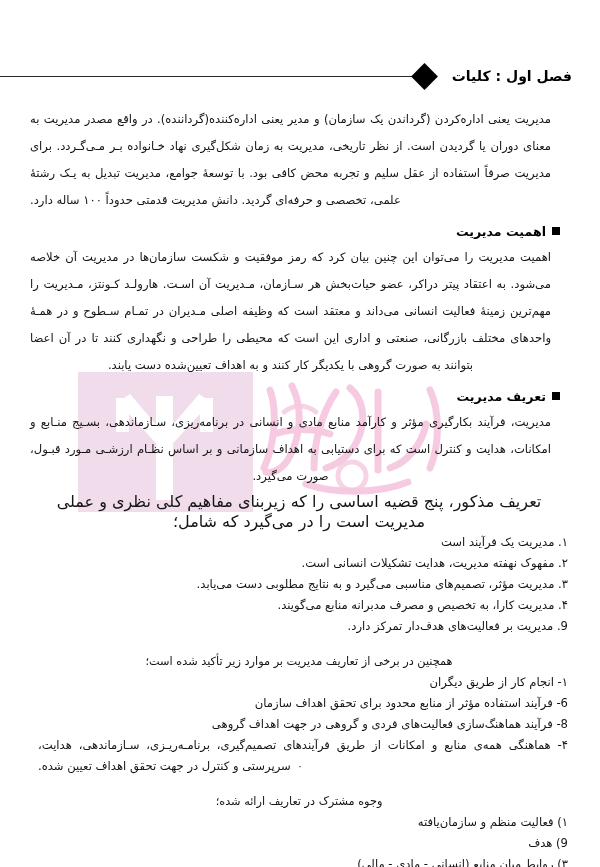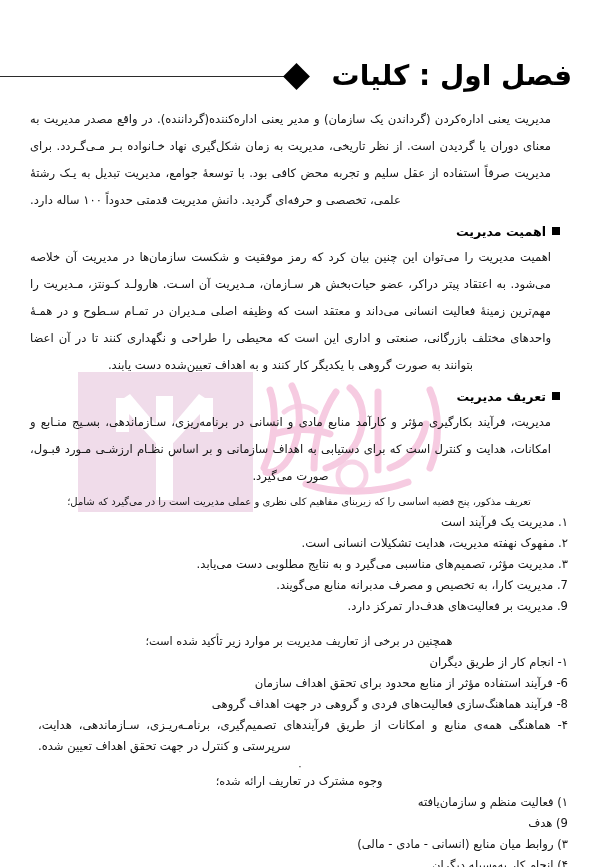--- a/index.html
+++ b/index.html
@@ -44,26 +44,26 @@
     top: 56px;
     left: 0;
     right: 28px;
     height: 40px;
     display: flex;
     flex-direction: row;
     align-items: center;
     justify-content: flex-start;
   }
   .chapter-title {
-    font-size: 28px;
+    font-size: 14px;
     font-weight: bold;
     line-height: 1;
     white-space: nowrap;
     padding-right: 0;
-    padding-left: 24px;
+    padding-left: 16px;
     color: #000;
     letter-spacing: 0;
   }
   .chapter-diamond {
     width: 19px;
     height: 19px;
     background: #000;
     transform: rotate(45deg);
     flex: 0 0 auto;
     margin: 0 2px;
@@ -105,21 +105,21 @@
   .sec-head .bullet {
     display: inline-block;
     width: 8px;
     height: 8px;
     background: #000;
     margin-left: 6px;
     vertical-align: 1px;
   }
 
   .lead-line {
-    font-size: 10px;
+    font-size: 16px;
     line-height: 20px;
     text-align: center;
     margin: 2px 0 0 0;
     color: #141414;
   }
 
   ul.plain {
     list-style: none;
     margin: 0;
     padding: 0;
@@ -209,21 +209,21 @@
     <div class="sec-head">
       <span class="bullet"></span><span>تعریف مدیریت</span>
     </div>
     <p class="para">مدیریت، فرآیند بکارگیری مؤثر و کارآمد منابع مادی و انسانی در برنامه‌ریزی، سـازماندهی، بسـیج منـابع و امکانات، هدایت و کنترل است که برای دستیابی به اهداف سازمانی و بر اساس نظـام ارزشـی مـورد قبـول، صورت می‌گیرد.</p>
 
     <div class="lead-line">تعریف مذکور، پنج قضیه اساسی را که زیربنای مفاهیم کلی نظری و عملی مدیریت است را در می‌گیرد که شامل؛</div>
     <ul class="plain">
       <li>١. مدیریت یک فرآیند است</li>
       <li>٢. مفهوک نهفته مدیریت، هدایت تشکیلات انسانی است.</li>
       <li>٣. مدیریت مؤثر، تصمیم‌های مناسبی می‌گیرد و به نتایج مطلوبی دست می‌یابد.</li>
-      <li>7. مدیریت کارا، به تخصیص و مصرف مدبرانه منابع می‌گویند.</li>
+      <li>۴. مدیریت کارا، به تخصیص و مصرف مدبرانه منابع می‌گویند.</li>
       <li>9. مدیریت بر فعالیت‌های هدف‌دار تمرکز دارد.</li>
     </ul>
 
     <div class="note-line">همچنین در برخی از تعاریف مدیریت بر موارد زیر تأکید شده است؛</div>
     <ul class="plain">
       <li>١- انجام کار از طریق دیگران</li>
       <li>6- فرآیند استفاده مؤثر از منابع محدود برای تحقق اهداف سازمان</li>
       <li>8- فرآیند هماهنگ‌سازی فعالیت‌های فردی و گروهی در جهت اهداف گروهی</li>
       <li class="wrapped">۴- هماهنگی همه‌ی منابع و امکانات از طریق فرآیندهای تصمیم‌گیری، برنامـه‌ریـزی، سـازماندهی، هدایت، سرپرستی و کنترل در جهت تحقق اهداف تعیین شده.</li>
     </ul>

